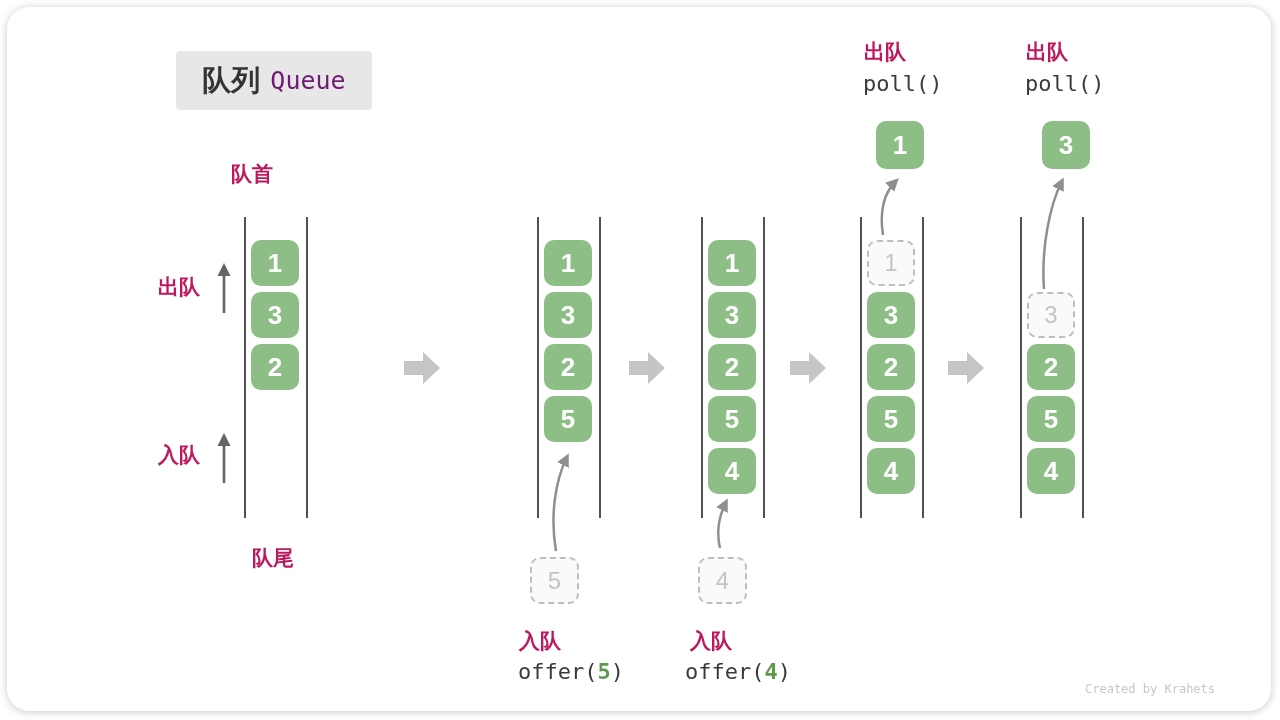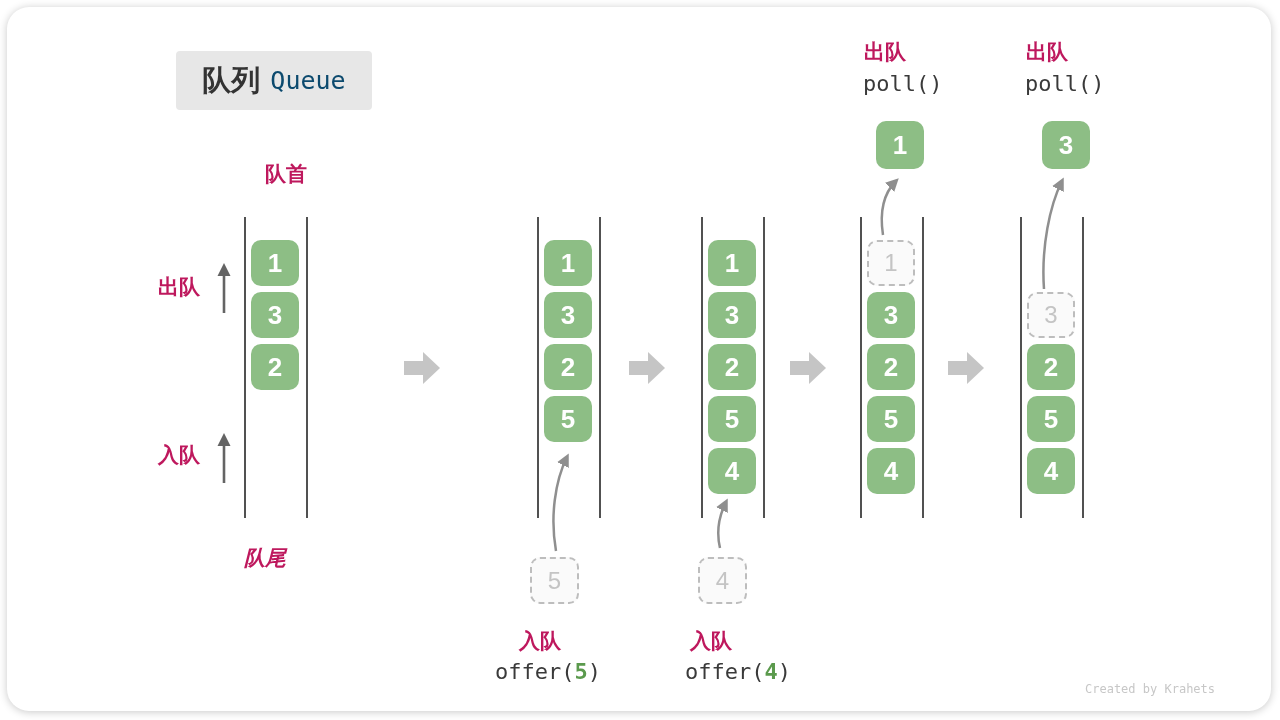--- a/index.html
+++ b/index.html
@@ -5,34 +5,34 @@
   html,body{margin:0;padding:0;background:#fff;width:1280px;height:720px;overflow:hidden;
     font-family:"Liberation Sans","DejaVu Sans",sans-serif;}
   .card{position:absolute;left:7px;top:7px;width:1264px;height:704px;background:#ffffff;
     border-radius:22px;box-shadow:0 1px 9px rgba(0,0,0,.22);}
   .abs{position:absolute;}
 
   
   .title-box{left:169px;top:44px;width:196px;height:59px;background:#e7e7e7;border-radius:4px;
     display:flex;align-items:center;justify-content:center;gap:10px;}
   .title-zh{font-size:29px;font-weight:700;color:#333;}
-  .title-en{font-family:"DejaVu Sans Mono","Liberation Mono",monospace;font-size:25px;color:#0c4a6e;}
+  .title-en{font-family:"DejaVu Sans Mono","Liberation Mono",monospace;font-size:25px;color:#701a75;}
 
   
   .cjk{font-size:21px;font-weight:700;color:#be185d;white-space:nowrap;}
-  .lbl-front{left:224px;top:153px;width:76px;text-align:right;}
-  .lbl-rear{left:220px;top:537px;width:76px;text-align:center;font-style:italic;}
+  .lbl-front{left:224px;top:153px;width:76px;text-align:left;}
+  .lbl-rear{left:228px;top:537px;width:76px;text-align:center;}
   .lbl-deq{left:151px;top:266px;}
   .lbl-enq{left:151px;top:434px;}
 
   
   .code{font-family:"DejaVu Sans Mono","Liberation Mono",monospace;font-size:22px;color:#3a3a3a;white-space:nowrap;}
   .code .arg{color:#5b9a4d;font-weight:700;}
   .op-zh-q2{left:512px;top:620px;}
-  .op-code-q2{left:488px;top:652px;}
+  .op-code-q2{left:511px;top:652px;}
   .op-zh-q3{left:683px;top:620px;}
   .op-code-q3{left:678px;top:652px;}
   .op-zh-q4{left:857px;top:31px;}
   .op-code-q4{left:856px;top:64px;}
   .op-zh-q5{left:1019px;top:31px;}
   .op-code-q5{left:1018px;top:64px;}
 
   
   .queue-line{width:1.5px;background:#515151;top:210px;height:301px;}
   .slot{width:48px;height:46px;border-radius:10px;display:flex;align-items:center;justify-content:center;

